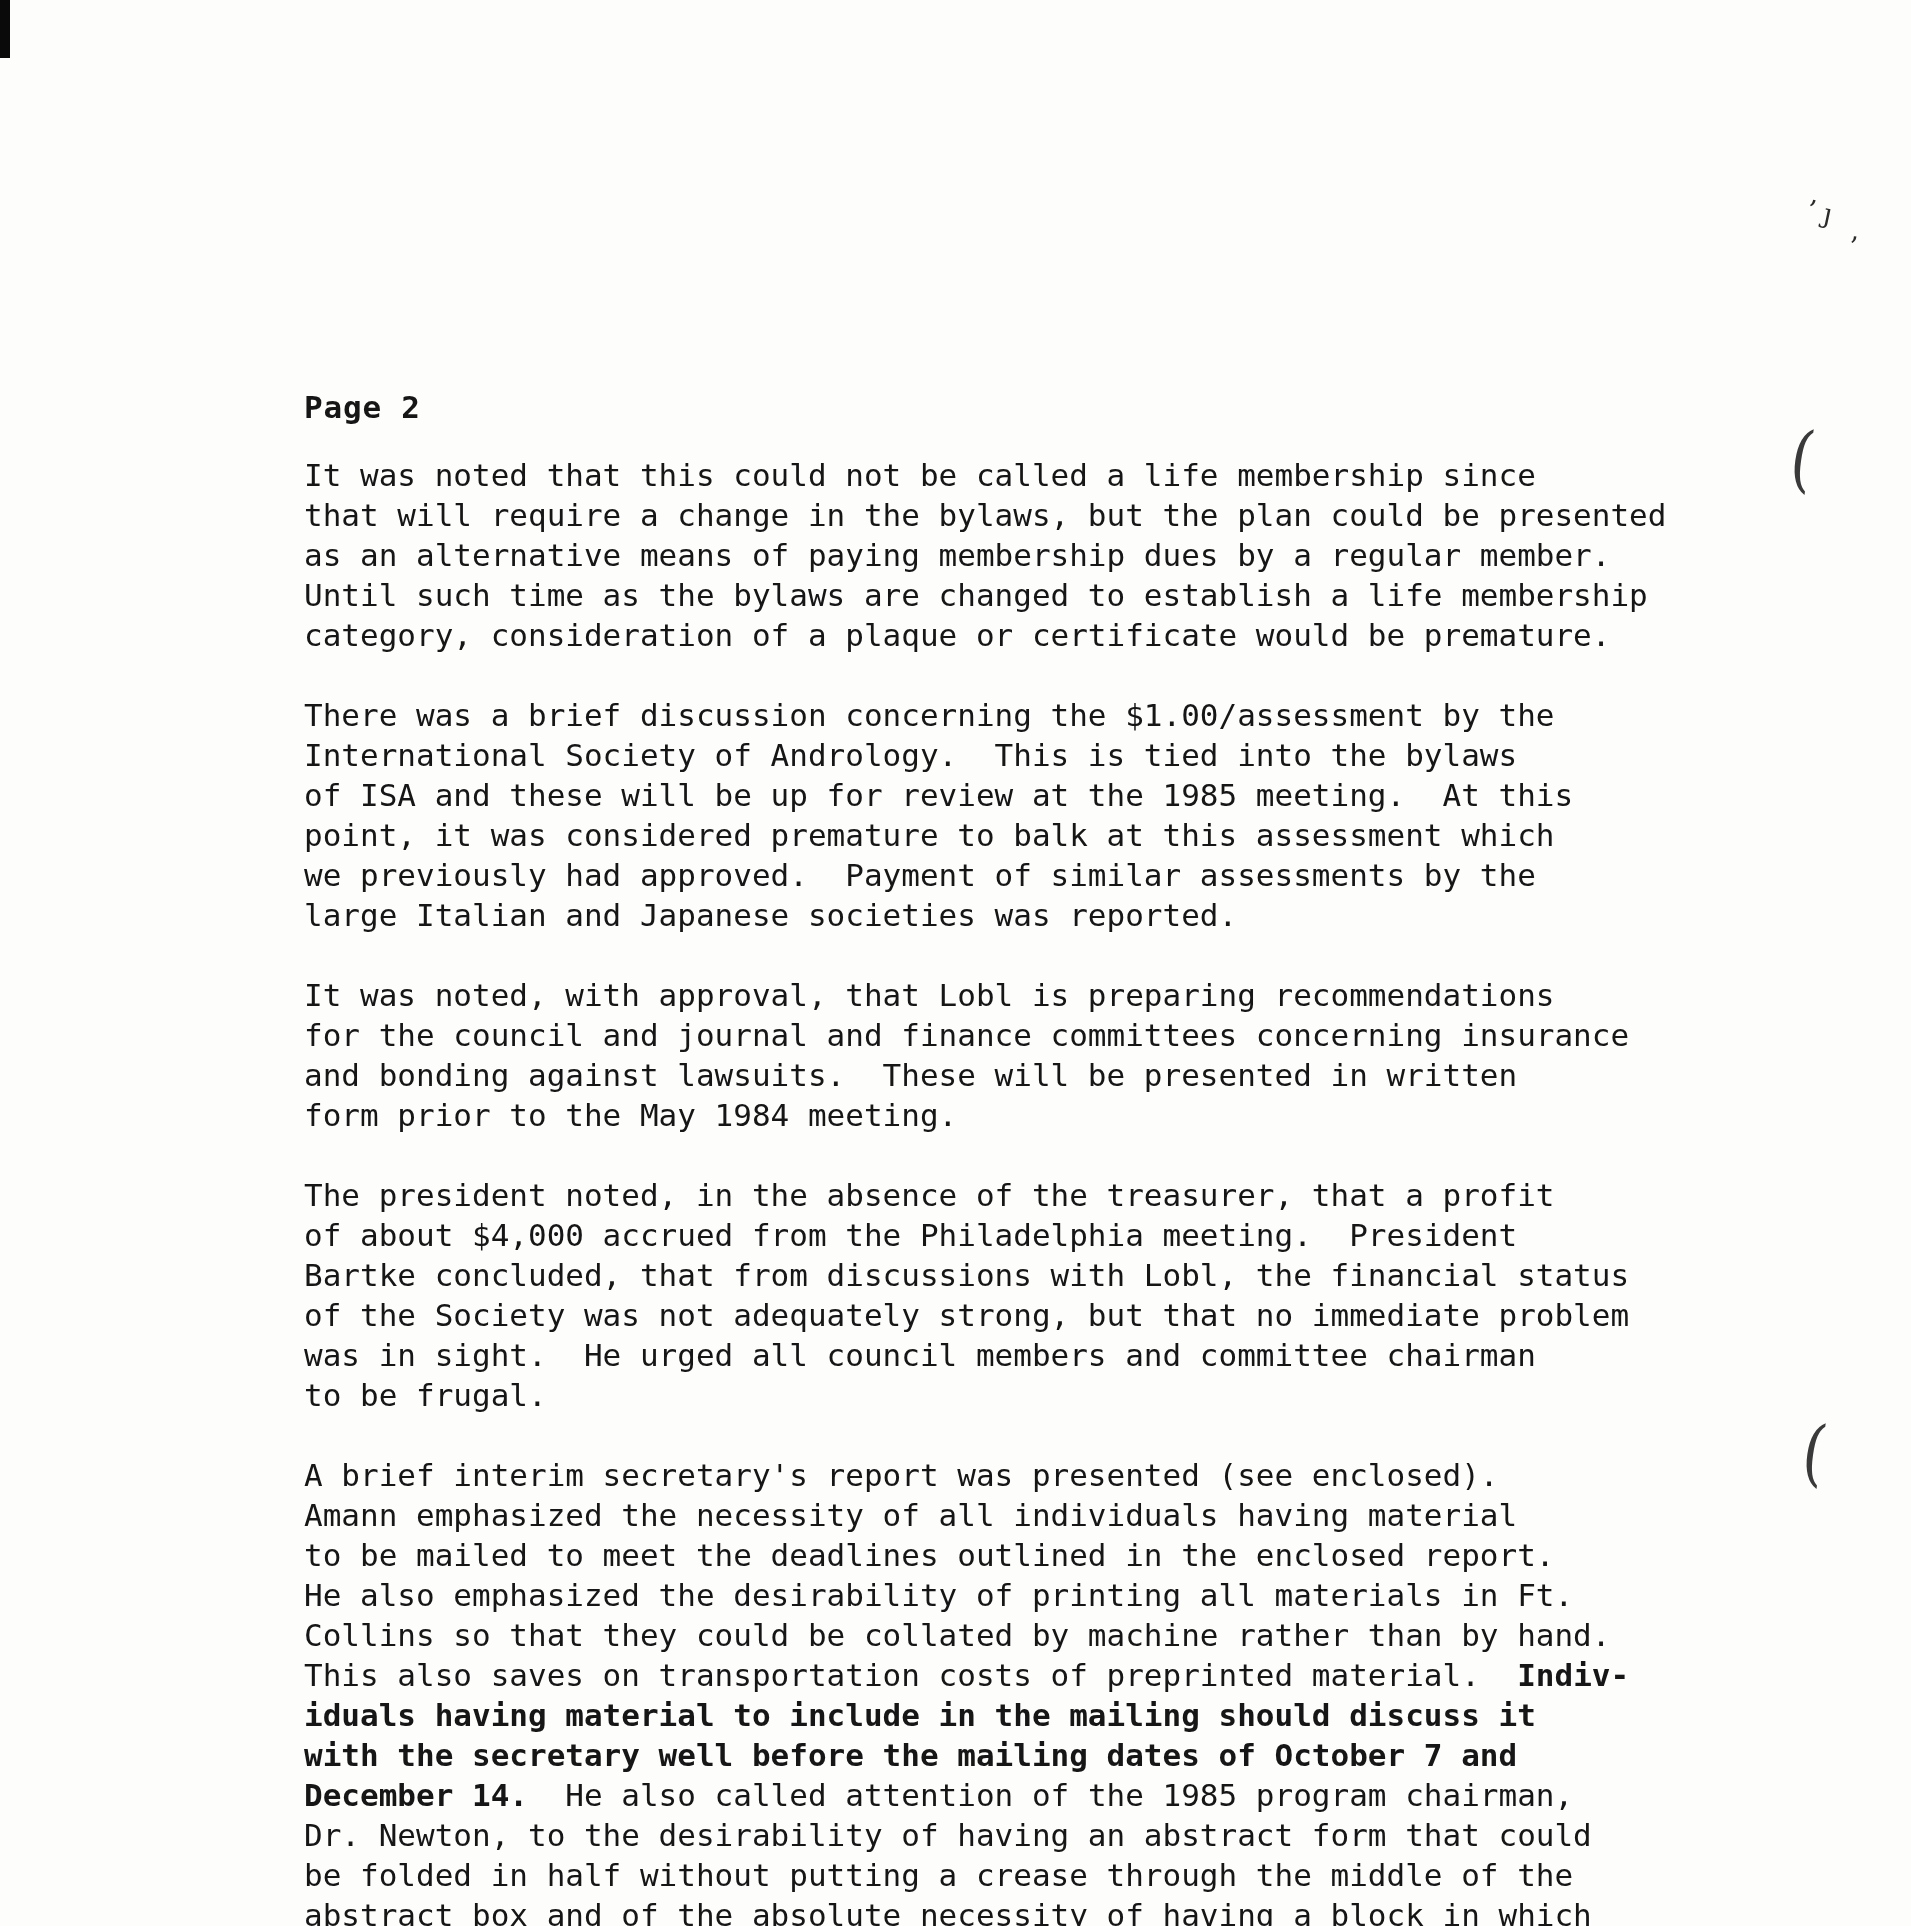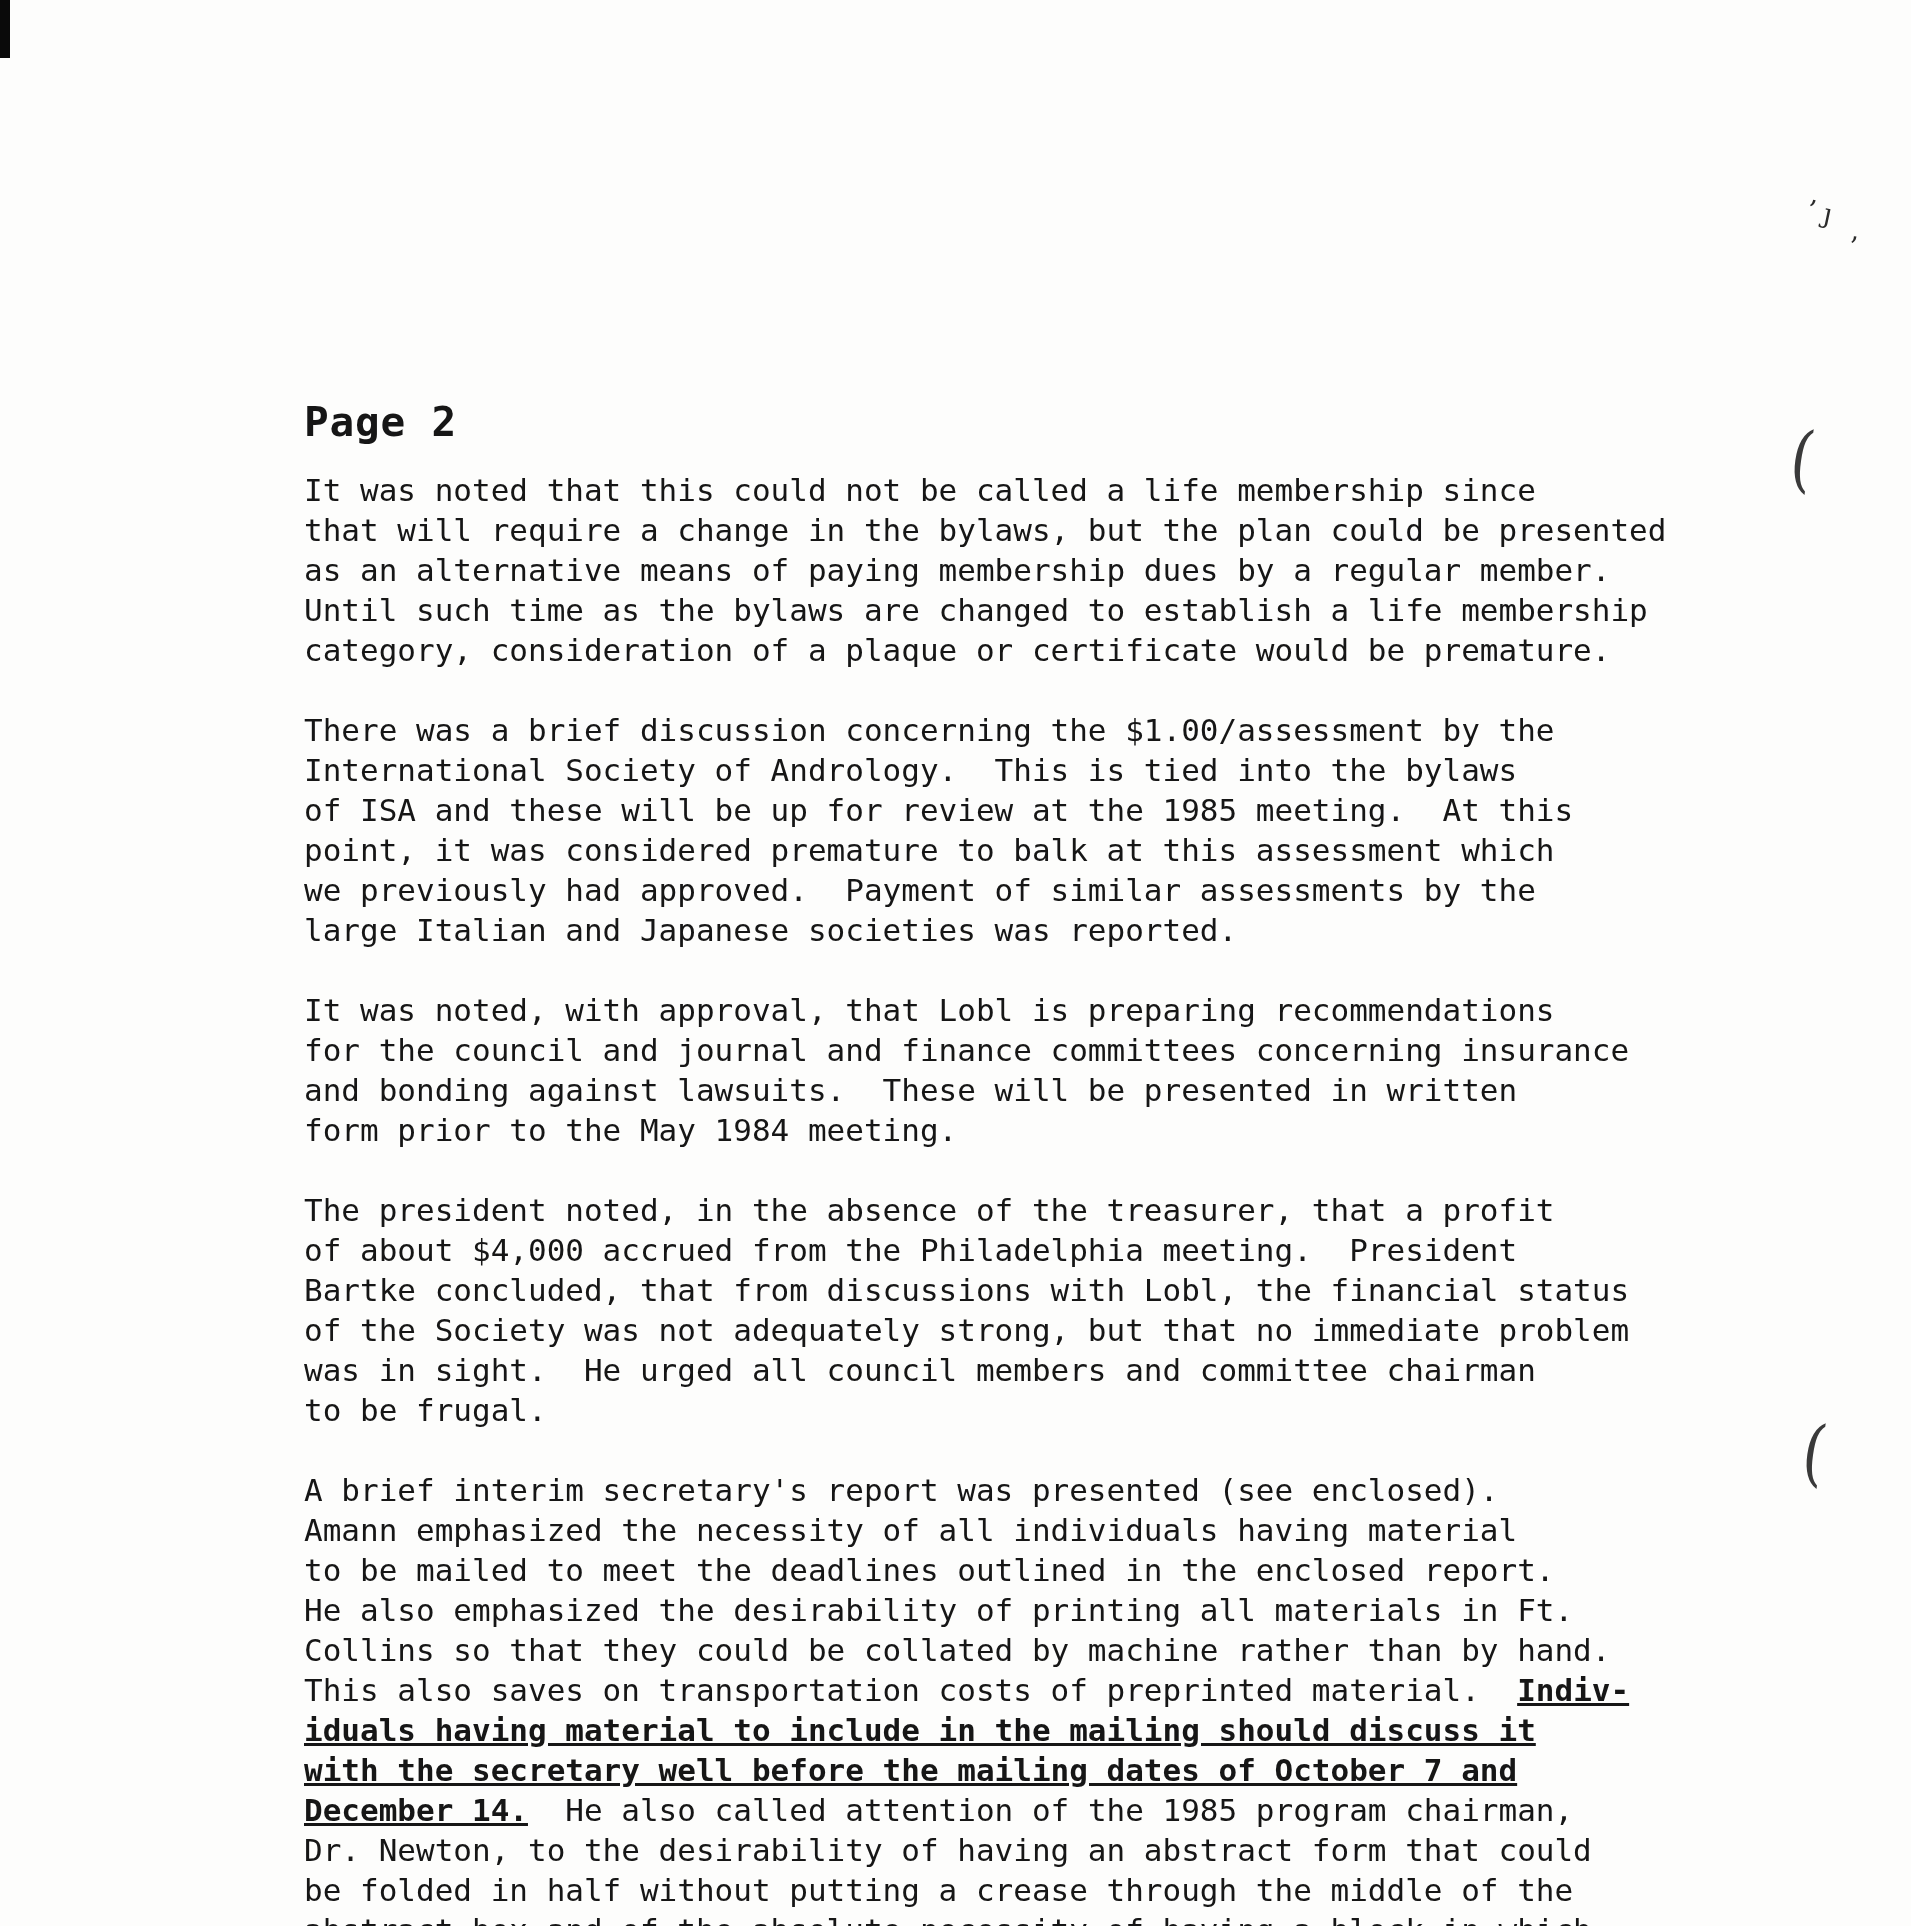--- a/index.html
+++ b/index.html
@@ -25,36 +25,35 @@
     height: 58px;
     background: #0a0a0a;
   }
   .content {
     position: absolute;
     left: 304px;
     top: 385px;
     width: 1433px;
   }
   .page-label {
-    font-size: 41px;
+    font-size: 31px;
     line-height: 40px;
     font-weight: 700;
-    margin: 17px 0 28px 0;
+    margin: 2px 0 28px 0;
     letter-spacing: 0.8px;
   }
   .para {
     font-size: 31px;
     line-height: 40px;
     margin: 0 0 40px 0;
     white-space: pre-wrap;
     letter-spacing: 0px;
   }
   .para b {
     font-weight: 700;
-    text-decoration: underline;
   }
   
   .pen-mark {
     position: absolute;
     color: #2b2b2b;
     font-family: "DejaVu Serif", serif;
   }
   .mark-top-1 { left: 1807px; top: 196px;  font-size: 27px;  transform: rotate(12deg); }
   .mark-top-2 { left: 1849px; top: 231px;  font-size: 27px;  transform: rotate(6deg); }
   .mark-paren { font-size: 58px; color: #3a3a3a; transform: rotate(8deg) scaleY(1.25); }

